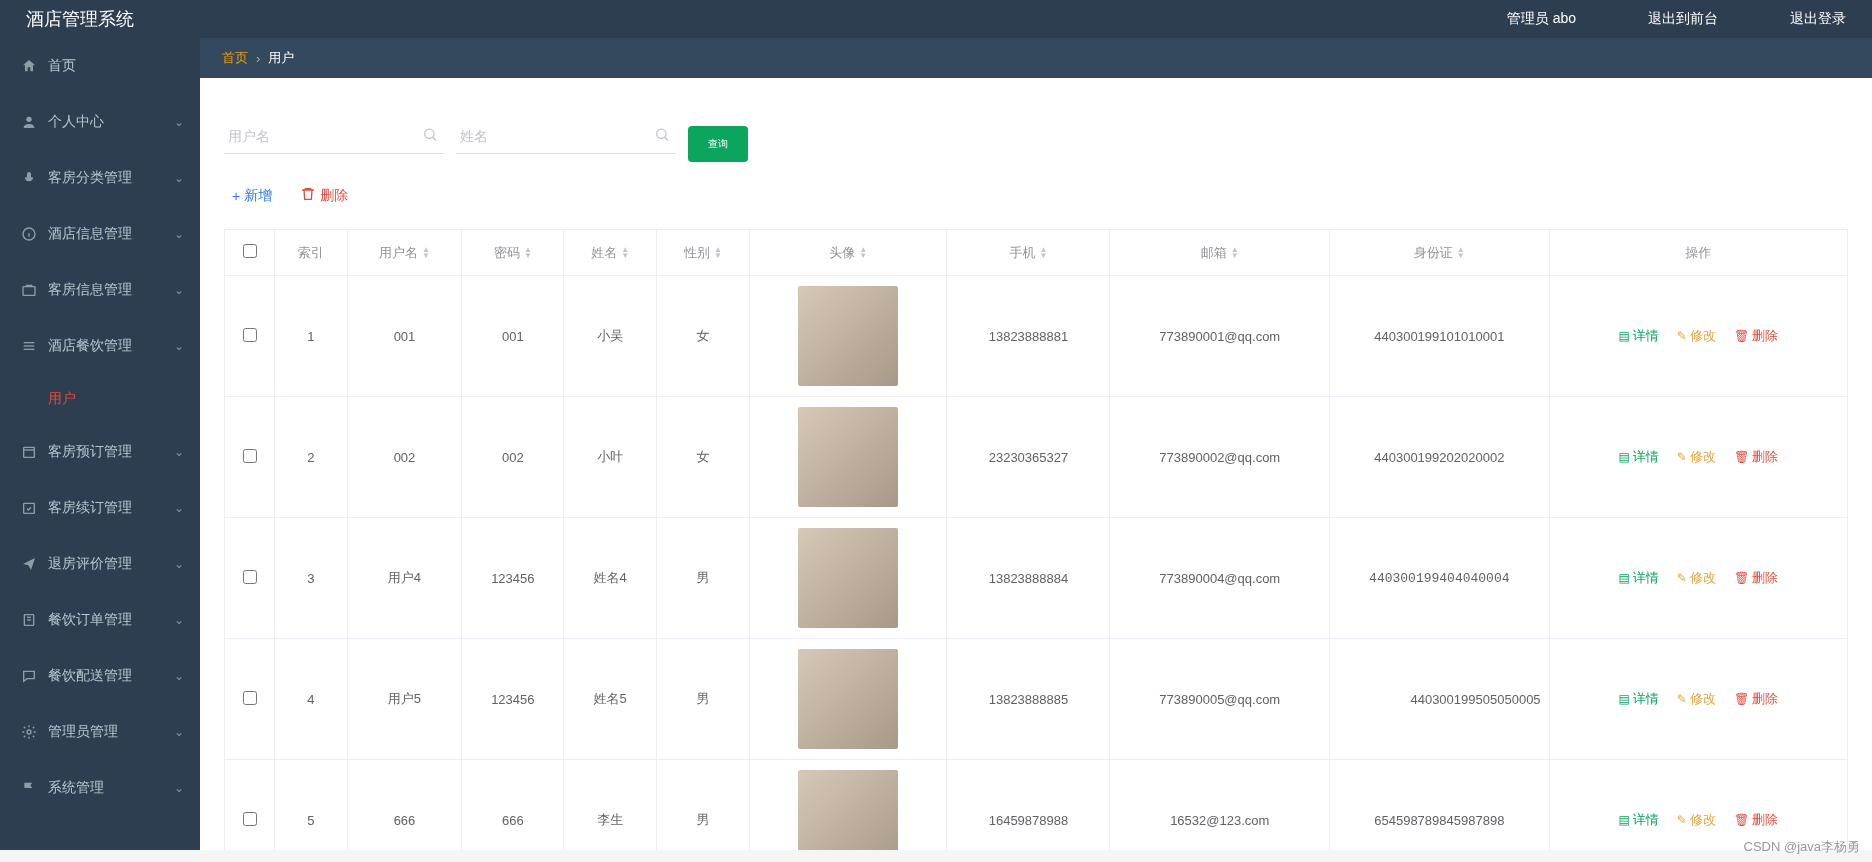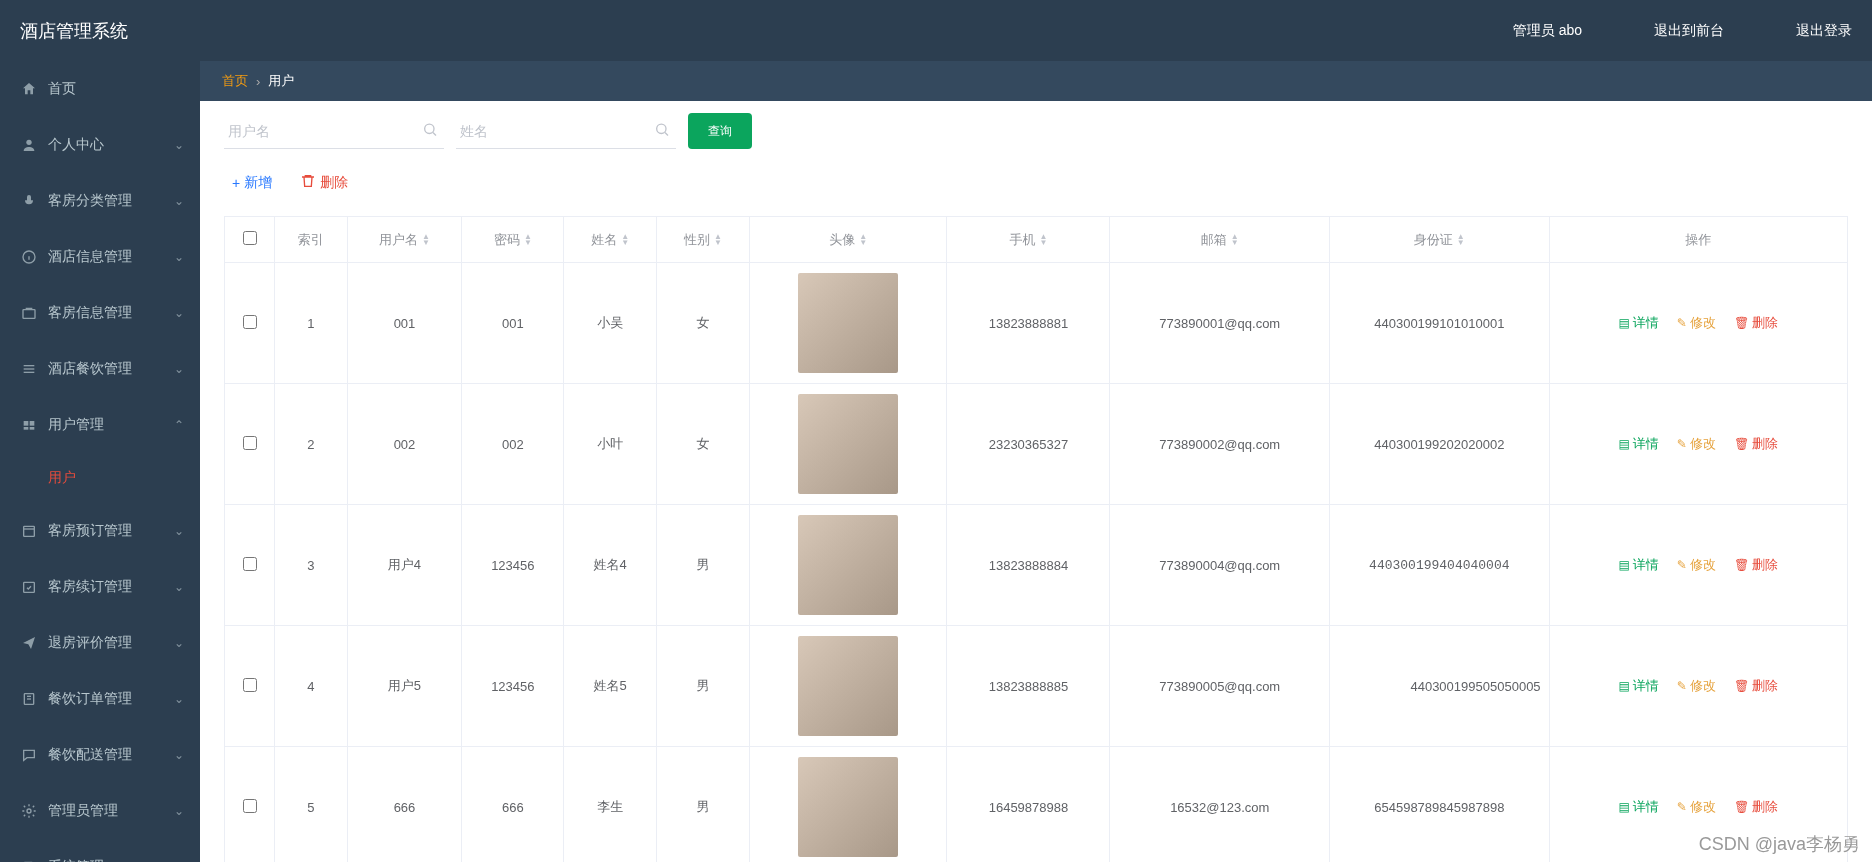--- a/index.html
+++ b/index.html
@@ -1,43 +1,43 @@
 <!DOCTYPE html>
 <html><head>
 <meta charset="utf-8">
 <style>
 * { margin: 0; padding: 0; box-sizing: border-box; }
 body { font-family: "Microsoft YaHei", "PingFang SC", sans-serif; font-size: 14px; color: #606266; background: #f5f5f5; overflow: hidden; }
 
-.top-bar { height: 61px; background: #2c3e50; display: flex; align-items: center; justify-content: space-between; padding: 0 20px; color: #fff; }
+.top-bar { height: 38px; background: #2c3e50; display: flex; align-items: center; justify-content: space-between; padding: 0 26px; color: #fff; }
 .top-bar .title { font-size: 18px; font-weight: 500; }
 .top-bar .right { display: flex; gap: 24px; font-size: 14px; }
 .top-bar .right span { cursor: pointer; margin-left: 48px; }
 
 .layout { display: flex; height: calc(100vh - 50px); }
 .sidebar { width: 200px; background: #2c3e50; color: #b8c7ce; flex-shrink: 0; overflow-y: auto; }
 .menu-item { height: 56px; display: flex; align-items: center; padding: 0 20px; cursor: pointer; position: relative; font-size: 14px; }
 .menu-item .icon { width: 18px; margin-right: 10px; opacity: 0.7; display: inline-flex; align-items: center; justify-content: center; }
 .menu-item .arrow { position: absolute; right: 16px; font-size: 12px; opacity: 0.6; }
 .menu-item.sub { padding-left: 48px; height: 50px; }
 .menu-item.active { color: #e74c3c; }
 
 .main { flex: 1; display: flex; flex-direction: column; overflow: hidden; background: #f0f2f5; padding: 0; }
 .breadcrumb { height: 40px; background: #34495e; display: flex; align-items: center; padding: 0 22px; color: #fff; font-size: 13px; margin: 0 0 0 0; }
 .breadcrumb .home { color: #f39c12; cursor: pointer; }
 .breadcrumb .sep { margin: 0 8px; color: #aaa; }
 
-.content { flex: 1; background: #fff; margin: 0; padding: 12px 24px; overflow-y: auto; }
+.content { flex: 1; background: #fff; margin: 0; padding: 32px 24px; overflow-y: auto; }
 
 .search-bar { display: flex; align-items: center; gap: 12px; margin-bottom: 24px; }
 .search-input { position: relative; width: 220px; }
 .search-input input { width: 100%; height: 36px; border: none; border-bottom: 1px solid #dcdfe6; padding: 0 30px 0 4px; outline: none; font-size: 14px; background: transparent; }
 .search-input input::placeholder { color: #c0c4cc; }
 .search-input .sicon { position: absolute; right: 6px; top: 50%; transform: translateY(-50%); color: #c0c4cc; font-size: 14px; }
-.btn-search { height: 36px; padding: 0 20px; background: #0ba55d; color: #fff; border: none; border-radius: 4px; cursor: pointer; font-size: 12px; }
+.btn-search { height: 36px; padding: 0 20px; background: #0ba55d; color: #fff; border: none; border-radius: 4px; cursor: pointer; font-size: 10px; margin-top: 16px; }
 
 .action-bar { display: flex; gap: 28px; margin-bottom: 18px; padding-left: 8px; }
 .link-btn { display: inline-flex; align-items: center; gap: 4px; cursor: pointer; font-size: 14px; }
 .link-btn.add { color: #2878ff; }
 .link-btn.del { color: #e74c3c; }
 
 table { width: 100%; border-collapse: collapse; margin-top: 24px; }
 th, td { border: 1px solid #ebeef5; padding: 10px 8px; text-align: center; font-size: 13px; }
 th { background: #fff; color: #909399; font-weight: 500; height: 46px; }
 td { color: #606266; }
@@ -50,21 +50,21 @@
 .avatar-cell img, .avatar-cell .avatar-ph { width: 100px; height: 100px; object-fit: cover; display: block; margin: 0 auto; }
 .avatar-ph { background: linear-gradient(135deg, #d8c8b8, #a89888); border-radius: 2px; }
 
 .row-actions { display: flex; justify-content: center; gap: 18px; white-space: nowrap; }
 .row-actions .act { display: inline-flex; align-items: center; gap: 3px; cursor: pointer; font-size: 13px; }
 .act.detail { color: #0ba55d; }
 .act.edit { color: #e6a23c; }
 .act.delete { color: #e74c3c; }
 .act .aicon { font-size: 12px; }
 
-.watermark { position: fixed; right: 12px; bottom: 6px; color: #999; font-size: 18px; pointer-events: none; }
+.watermark { position: fixed; right: 12px; bottom: 6px; color: #999; font-size: 13px; pointer-events: none; }
 
 svg { width: 16px; height: 16px; }
 </style>
 </head>
 <body>
 
 <div class="top-bar">
   <div class="title">酒店管理系统</div>
   <div class="right">
     <span>管理员 abo</span>
@@ -127,32 +127,20 @@
       <div class="menu-item">
         <span class="icon">
           <svg viewBox="0 0 24 24" fill="none" stroke="currentColor" stroke-width="2">
             <line x1="4" y1="7" x2="20" y2="7"></line>
             <line x1="4" y1="12" x2="20" y2="12"></line>
             <line x1="4" y1="17" x2="20" y2="17"></line>
           </svg>
         </span>
         <span>酒店餐饮管理</span>
         <span class="arrow">⌄</span>
-      </div>
-      <div class="menu-item">
-        <span class="icon">
-          <svg viewBox="0 0 24 24" fill="currentColor">
-            <rect x="4" y="6" width="7" height="7"></rect>
-            <rect x="13" y="6" width="7" height="7"></rect>
-            <rect x="4" y="15" width="7" height="4"></rect>
-            <rect x="13" y="15" width="7" height="4"></rect>
-          </svg>
-        </span>
-        <span>用户管理</span>
-        <span class="arrow">⌃</span>
       </div>
       <div class="menu-item sub active">
         <span>用户</span>
       </div>
       <div class="menu-item">
         <span class="icon">
           <svg viewBox="0 0 24 24" fill="none" stroke="currentColor" stroke-width="2">
             <rect x="4" y="5" width="16" height="15" rx="1"></rect>
             <line x1="4" y1="9" x2="20" y2="9"></line>
           </svg>

